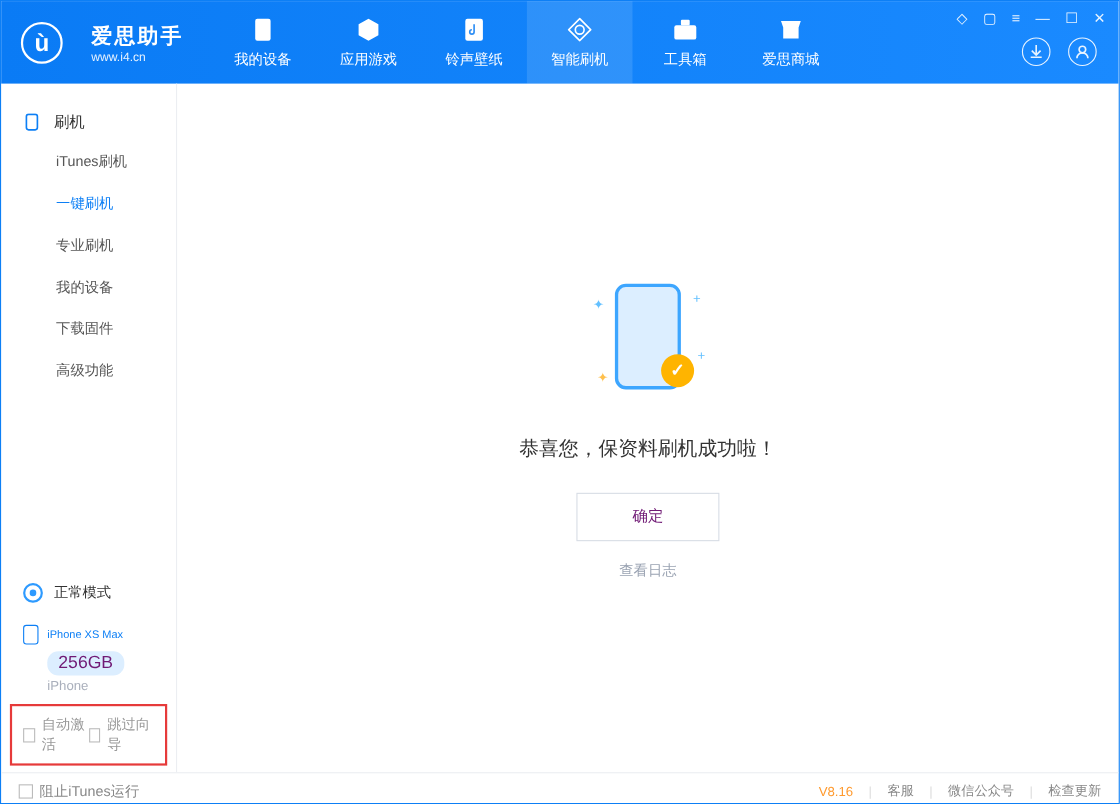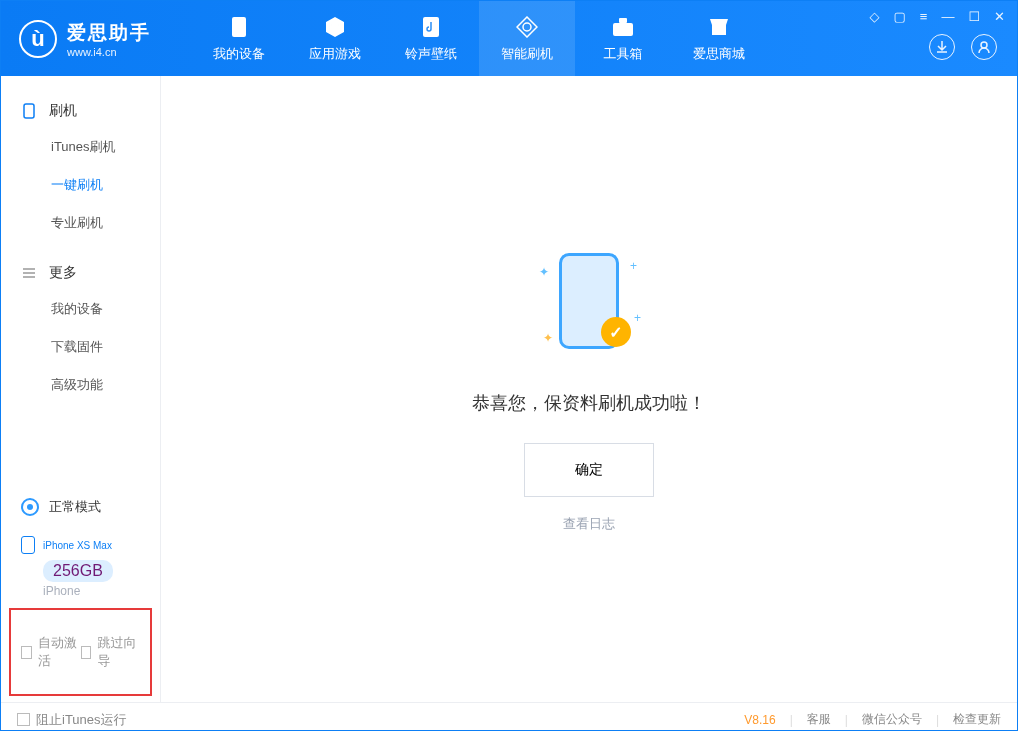--- a/index.html
+++ b/index.html
@@ -2,21 +2,21 @@
 <html><head>
 <meta charset="utf-8">
 <style>
 * { margin: 0; padding: 0; box-sizing: border-box; font-family: "Microsoft YaHei", "PingFang SC", sans-serif; }
 body { background: #fff; width: 1018px; height: 731px; overflow: hidden; border: 1px solid #0d7ff5; }
 
 
 .header { height: 75px; background: linear-gradient(to right, #0a7bf5, #1a8aff); display: flex; align-items: center; position: relative; }
 .logo-block { display: flex; align-items: center; padding-left: 18px; width: 190px; }
 .logo-circle { width: 38px; height: 38px; border: 2px solid #fff; border-radius: 50%; display: flex; align-items: center; justify-content: center; color: #fff; font-weight: bold; font-size: 22px; }
-.logo-text { margin-left: 10px; color: #fff; }
+.logo-text { margin-left: 26px; color: #fff; }
 .logo-text .title { font-size: 19px; font-weight: bold; letter-spacing: 2px; }
 .logo-text .url { font-size: 11px; opacity: 0.9; }
 
 .nav { display: flex; height: 100%; }
 .nav-item { width: 96px; display: flex; flex-direction: column; align-items: center; justify-content: center; color: #fff; font-size: 13px; cursor: pointer; position: relative; text-align: right; }
 .nav-item.active { background: rgba(255,255,255,0.12); }
 .nav-item .nav-icon { width: 24px; height: 24px; margin-bottom: 6px; display: flex; align-items: center; justify-content: center; }
 .nav-item svg { fill: #fff; }
 
 .window-controls { position: absolute; top: 8px; right: 12px; display: flex; gap: 14px; color: #fff; }
@@ -35,36 +35,36 @@
 .device-panel { position: absolute; bottom: 6px; left: 8px; right: 8px; }
 .mode-row { display: flex; align-items: center; padding: 10px 12px; color: #333; font-size: 13px; }
 .mode-row .dot { width: 18px; height: 18px; border-radius: 50%; border: 2px solid #2d9aff; margin-right: 10px; position: relative; }
 .mode-row .dot::after { content: ''; width: 6px; height: 6px; background: #2d9aff; border-radius: 50%; position: absolute; top: 4px; left: 4px; }
 .device-row { padding: 10px 12px 6px; }
 .device-name { color: #0d7ff5; font-size: 10px; font-weight: 500; display: flex; align-items: center; gap: 8px; }
 .device-name .phone-ic { width: 14px; height: 18px; border: 1.5px solid #0d7ff5; border-radius: 3px; display: inline-block; }
 .storage-pill { display: inline-block; margin: 6px 0 2px 22px; background: #dceeff; color: #701a75; border-radius: 10px; padding: 2px 10px; font-size: 16px; }
 .device-sub { color: #aab0bc; font-size: 12px; margin-left: 22px; }
 
-.red-box { border: 2px solid #e63a3a; padding: 24px 10px; display: flex; gap: 0; align-items: center; margin-top: 4px; }
+.red-box { border: 2px solid #e63a3a; padding: 8px 10px; display: flex; gap: 0; align-items: center; margin-top: 4px; }
 .chk-label { display: flex; align-items: center; gap: 6px; color: #999; font-size: 13px; }
 .chk { width: 13px; height: 13px; border: 1px solid #bbb; display: inline-block; }
 
 
 .main { flex: 1; position: relative; display: flex; flex-direction: column; align-items: center; justify-content: center; }
 .illustration { width: 120px; height: 120px; position: relative; margin-bottom: 26px; }
 .phone-shape { width: 60px; height: 96px; border: 3px solid #3da6ff; border-radius: 10px; background: #dceeff; position: absolute; left: 30px; top: 8px; }
 .badge { width: 30px; height: 30px; background: #ffb400; border-radius: 50%; position: absolute; right: 18px; bottom: 18px; display: flex; align-items: center; justify-content: center; color: #fff; font-weight: bold; }
 .sparkle { position: absolute; color: #63c0ff; font-size: 12px; }
 .sparkle.s1 { left: 10px; top: 20px; }
 .sparkle.s2 { right: 12px; top: 14px; }
 .sparkle.s3 { left: 14px; bottom: 20px; color: #ffc04d; }
 .sparkle.s4 { right: 8px; bottom: 40px; }
 .msg { font-size: 18px; color: #333; margin-bottom: 28px; }
-.ok-btn { width: 130px; height: 54px; border: 1px solid #d8dde5; background: #fff; color: #000000; font-size: 14px; cursor: pointer; margin-bottom: 18px; }
+.ok-btn { width: 130px; height: 44px; border: 1px solid #d8dde5; background: #fff; color: #701a75; font-size: 14px; cursor: pointer; margin-bottom: 18px; }
 .log-link { color: #9aa3b2; font-size: 13px; cursor: pointer; }
 
 
 .footer { height: 34px; border-top: 1px solid #eceef2; display: flex; align-items: center; padding: 0 16px; font-size: 12px; color: #888; }
 .footer .chk-label { color: #888; }
 .footer-right { margin-left: auto; display: flex; align-items: center; gap: 14px; }
 .footer-right .ver { color: #ff9a2e; }
 .footer-right .sep { color: #ddd; }
 .footer-right a { color: #888; cursor: pointer; }
 </style>
@@ -160,26 +160,20 @@
     <div class="side-group-header">
       <svg class="side-icon" viewBox="0 0 16 16">
           <rect x="3" y="1" width="10" height="14" rx="2" fill="none" stroke="#0d7ff5" stroke-width="1.5"></rect>
         </svg>
       <span>刷机</span>
     </div>
     <div class="side-item">iTunes刷机</div>
     <div class="side-item active">一键刷机</div>
     <div class="side-item">专业刷机</div>
 
-    <div class="side-group-header" style="margin-top:14px">
-      <svg class="side-icon" viewBox="0 0 16 16">
-          <path d="M2 4 h12 M2 8 h12 M2 12 h12" stroke="#999" stroke-width="1.5"></path>
-        </svg>
-      <span>更多</span>
-    </div>
     <div class="side-item">我的设备</div>
     <div class="side-item">下载固件</div>
     <div class="side-item">高级功能</div>
 
     <div class="device-panel">
       <div class="mode-row">
         <span class="dot"></span>
         <span>正常模式</span>
       </div>
       <div class="device-row">

